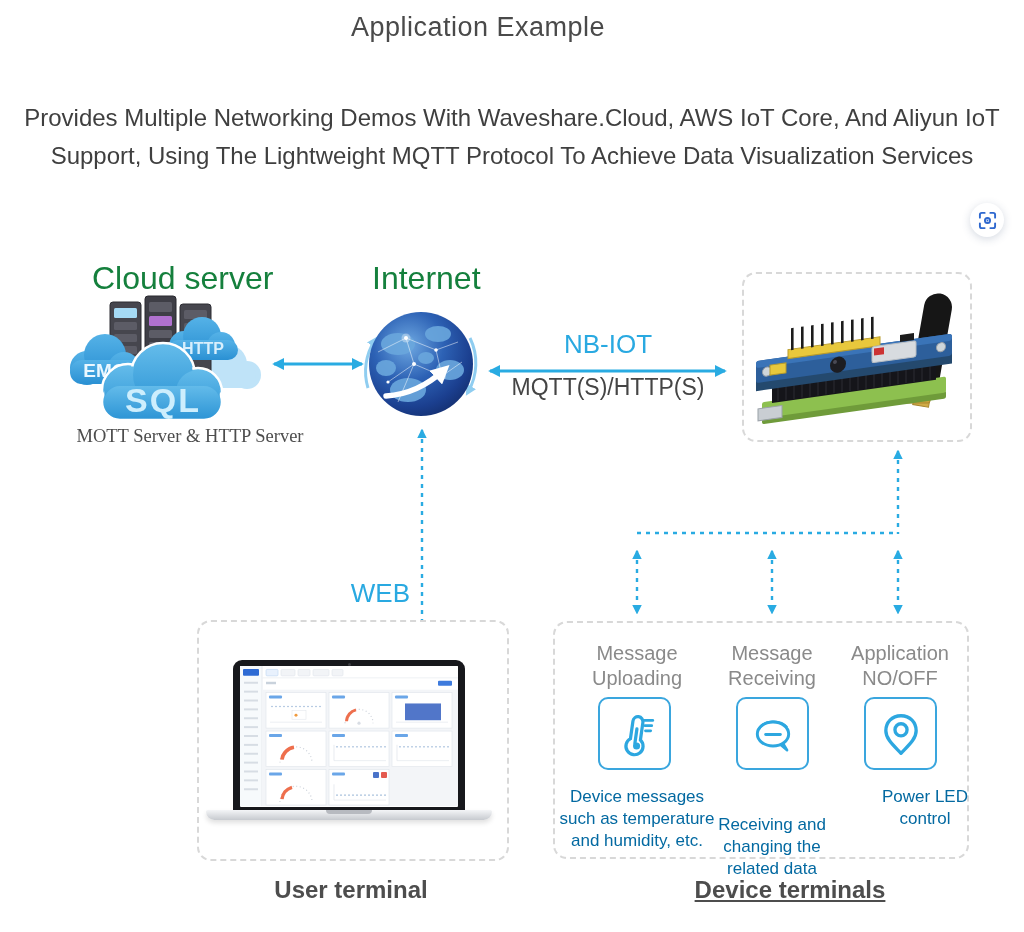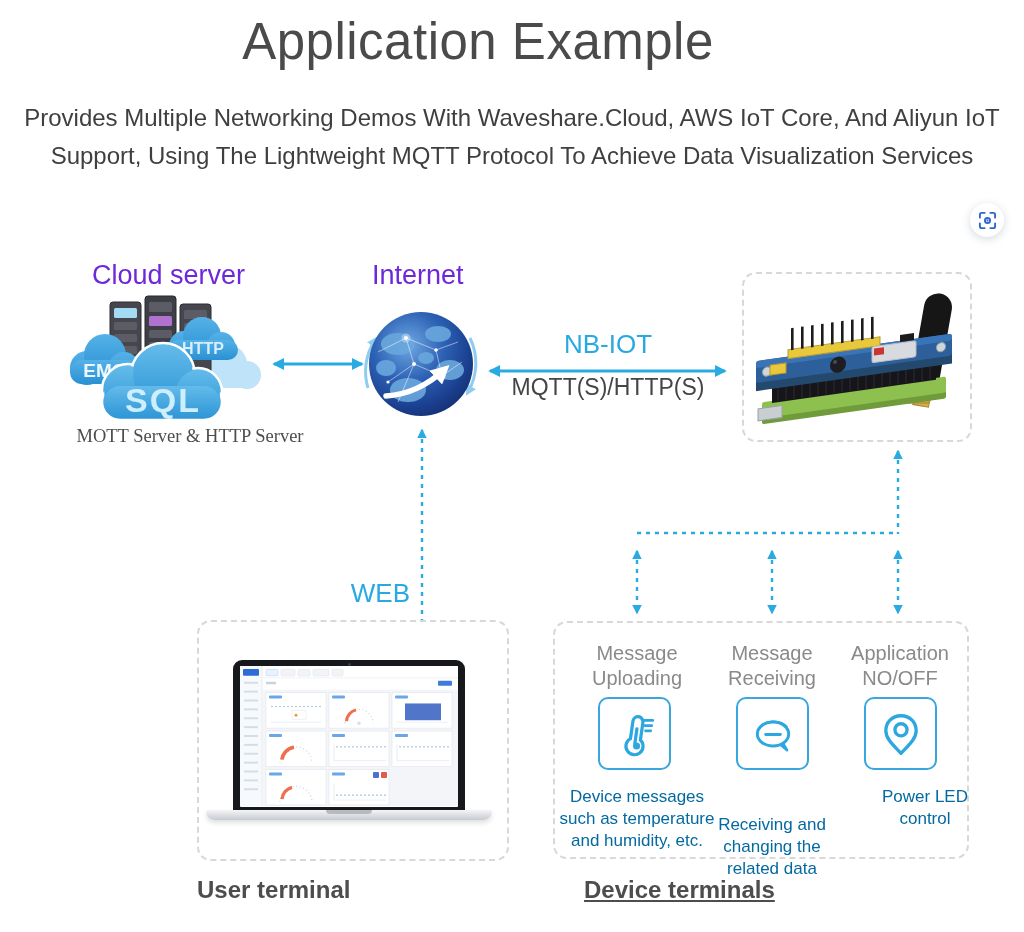--- a/index.html
+++ b/index.html
@@ -4,40 +4,40 @@
 <style>
   html,body{margin:0;padding:0;background:#fff;}
   .page{
     position:relative;width:1024px;height:932px;background:#ffffff;overflow:hidden;
     font-family:"Liberation Sans","DejaVu Sans",sans-serif;
   }
   .abs{position:absolute;}
   
   .title{
     left:0;top:12px;width:956px;text-align:center;
-    font-size:51px;color:#4a4a4a;font-weight:400;letter-spacing:.5px;
+    font-size:27px;color:#4a4a4a;font-weight:400;letter-spacing:.5px;
   }
   .subtitle{
     left:20px;top:99px;width:984px;text-align:center;
     font-size:24px;color:#3f3f3f;line-height:38px;font-weight:400;
   }
   .subtitle span{display:block;}
   
   .zoom-btn{
     left:970px;top:203px;width:34px;height:34px;border-radius:50%;
     background:#fff;border:none;box-shadow:0 2px 8px rgba(60,80,120,.22);
     display:flex;align-items:center;justify-content:center;cursor:pointer;padding:0;
   }
   
-  .sec-label{font-size:27px;color:#6d28d9;font-weight:400;}
+  .sec-label{font-size:32px;color:#15803d;font-weight:400;}
   .cloud-caption{left:56px;top:426px;width:268px;text-align:center;font-size:18.5px;color:#4d4d4d;font-family:Liberation Serif, serif;}
   .nbiot-top{left:490px;top:329px;width:236px;text-align:center;font-size:26px;color:#29a9e1;}
   .nbiot-bottom{left:478px;top:374px;width:260px;text-align:center;font-size:23px;color:#454545;}
   .web-label{left:338px;top:578px;width:72px;text-align:right;font-size:26px;color:#29a9e1;}
-  .terminal-caption{font-size:24px;color:#4d4d4d;font-weight:600;}
+  .terminal-caption{font-size:24px;color:#4d4d4d;font-weight:600;text-align:center;}
   
   .dashed-box{border:2px dashed #d8d8d8;border-radius:14px;background:#fff;}
   .board-box{left:742px;top:272px;width:226px;height:166px;}
   .ut-box{left:197px;top:620px;width:308px;height:237px;}
   .dt-box{left:553px;top:621px;width:412px;height:234px;}
   
   .dt-title{font-size:20px;color:#8a8a8a;line-height:25px;text-align:center;white-space:pre-line;}
   .icon-box{
     width:73px;height:73px;border:2.5px solid #3aa6de;border-radius:10px;background:#fff;
     display:flex;align-items:center;justify-content:center;box-sizing:border-box;

